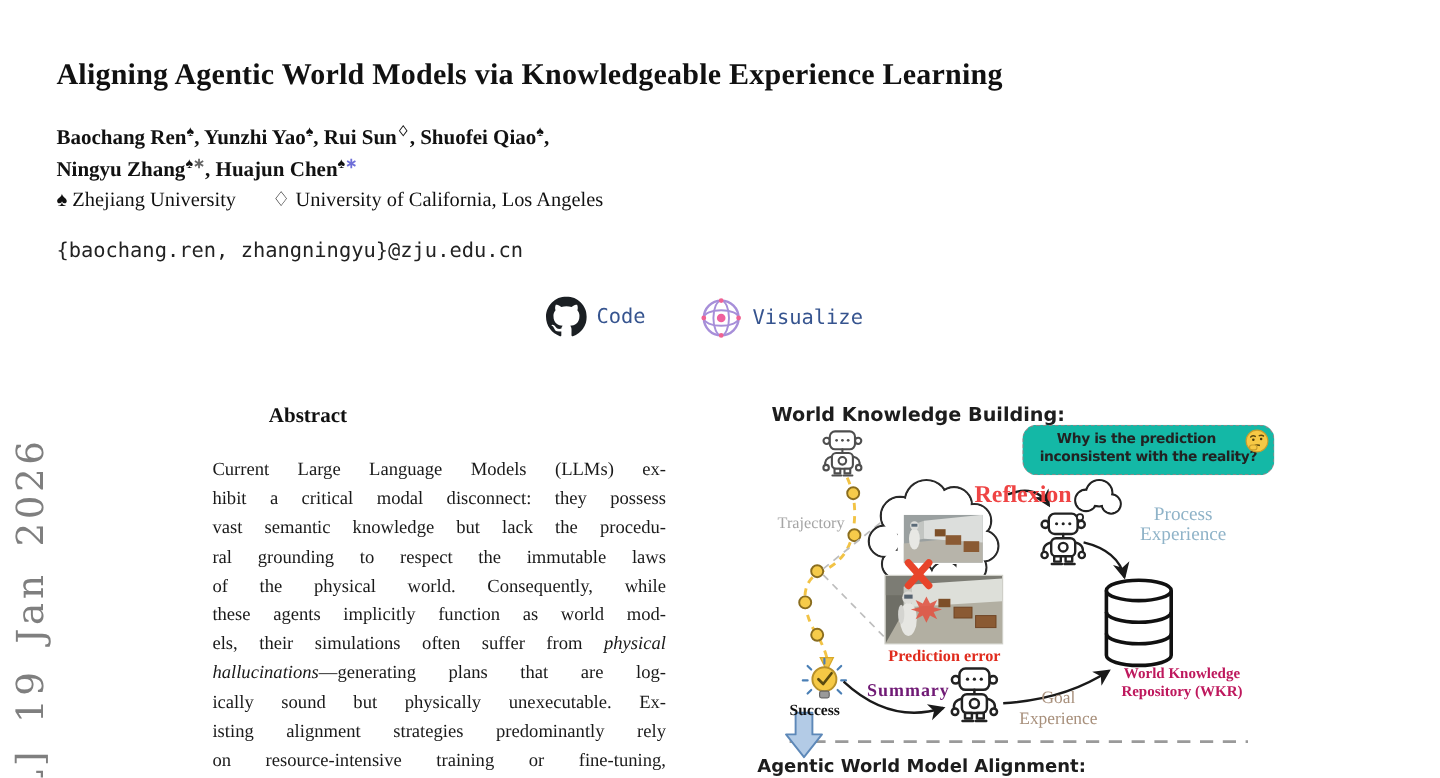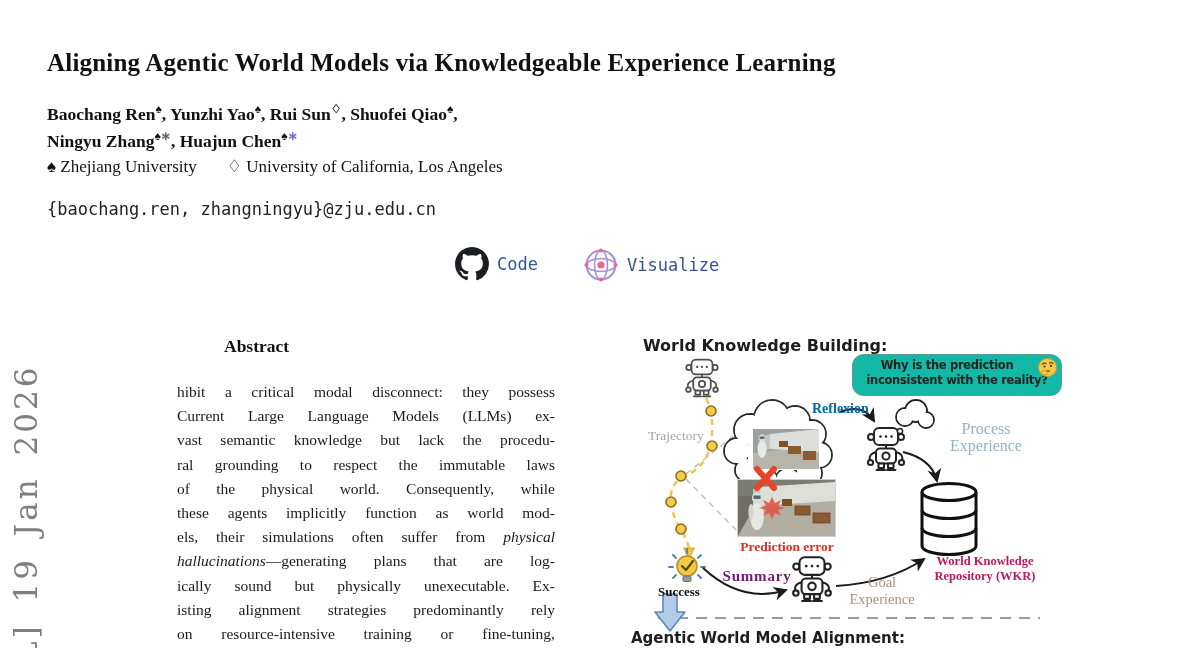--- a/index.html
+++ b/index.html
@@ -44,21 +44,21 @@
   #speech-bubble{left:852px;top:354px;width:196px;min-height:34px;background:#14b8a6;
       border:1.6px dashed #8a8a8a;border-radius:12px;padding:3px 6px 3px 6px;
       font-family:"DejaVu Sans",sans-serif;font-size:11.5px;font-weight:600;color:#222;
       letter-spacing:-.3px;line-height:14.5px;}
   #speech-bubble .bl1{padding-right:20px;text-align:center;}
   #speech-bubble .bl2{text-align:center;}
   #thinking-emoji{position:absolute;right:3px;top:2px;}
 
   .fig-label{position:absolute;font-family:"Liberation Serif",serif;}
   #lbl-trajectory{left:648px;top:428px;width:62px;color:#A5A5A5;font-size:13.5px;}
-  #lbl-reflexion{left:812px;top:401px;width:72px;color:#0369a1;font-size:14px;font-weight:bold;}
+  #lbl-reflexion{left:812px;top:401px;width:72px;color:#ef4444;font-size:20px;font-weight:bold;}
   #lbl-process{left:940px;top:421px;width:92px;color:#8FB3C8;font-size:16px;text-align:center;line-height:16.5px;}
   #lbl-prederror{left:733px;top:539px;width:108px;color:#E02B1D;font-size:13.5px;font-weight:bold;text-align:center;}
   #lbl-success{left:658px;top:584px;width:62px;color:#111;font-size:13px;font-weight:bold;text-align:left;}
   #lbl-summary{left:712px;top:568px;width:90px;color:#701a75;font-size:15px;font-weight:bold;
       letter-spacing:.8px;text-align:center;}
   #lbl-goal{left:836px;top:574px;width:92px;color:#A8907C;font-size:14.5px;text-align:center;line-height:17px;}
   #lbl-wkr{left:915px;top:554px;width:140px;color:#be185d;font-size:12.5px;font-weight:bold;
       text-align:center;line-height:14.5px;}
 
   #figure-art{left:0;top:0;pointer-events:none;}
@@ -104,22 +104,22 @@
     <circle cx="3.5" cy="18" r="2" fill="#F06292"></circle>
     <circle cx="32.5" cy="18" r="2" fill="#F06292"></circle>
   </svg>
   <span>Visualize</span>
 </div>
 
 <div class="abs" id="arxiv-stamp">L]  19 Jan 2026</div>
 
 <div class="abs center" id="abstract-heading">Abstract</div>
 <div class="abs" id="abstract-text">
+    <div class="abs-line"><span>Current Large Language Models (LLMs) ex-</span></div>
     <div class="abs-line"><span>hibit a critical modal disconnect: they possess</span></div>
-    <div class="abs-line"><span>Current Large Language Models (LLMs) ex-</span></div>
     <div class="abs-line"><span>vast semantic knowledge but lack the procedu-</span></div>
     <div class="abs-line"><span>ral grounding to respect the immutable laws</span></div>
     <div class="abs-line"><span>of the physical world. Consequently, while</span></div>
     <div class="abs-line"><span>these agents implicitly function as world mod-</span></div>
     <div class="abs-line"><span>els, their simulations often suffer from </span><em>physical</em></div>
     <div class="abs-line"><em>hallucinations</em><span>—generating plans that are log-</span></div>
     <div class="abs-line"><span>ically sound but physically unexecutable. Ex-</span></div>
     <div class="abs-line"><span>isting alignment strategies predominantly rely</span></div>
     <div class="abs-line"><span>on resource-intensive training or fine-tuning,</span></div>
   </div>

